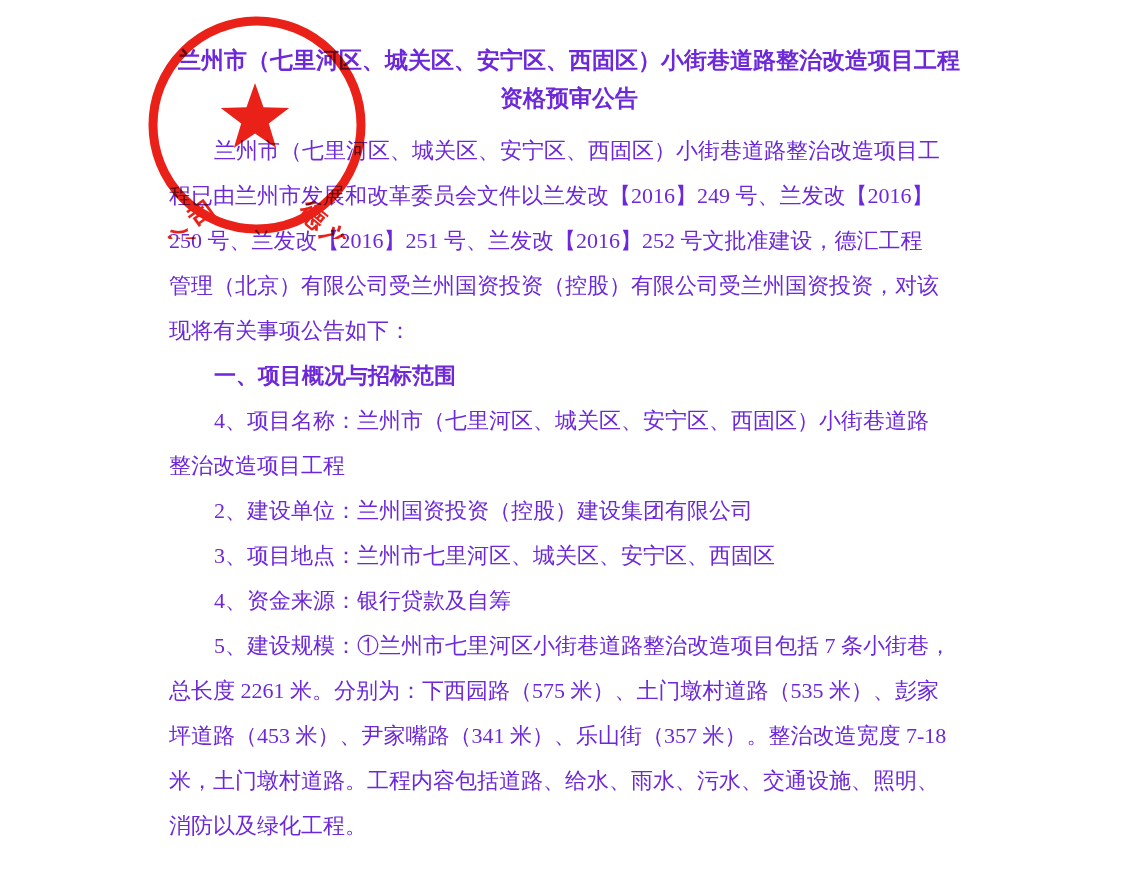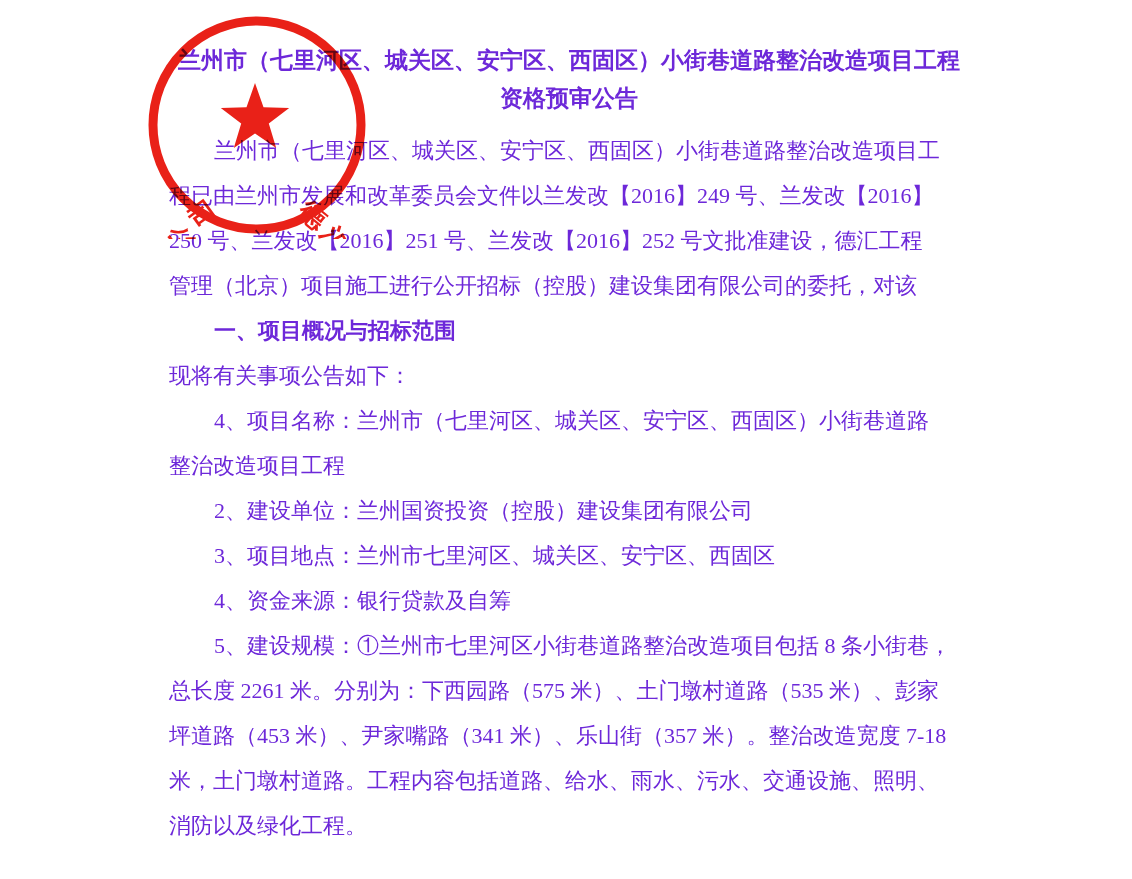--- a/index.html
+++ b/index.html
@@ -76,29 +76,29 @@
 <div class="page">
 
   <div class="doc">
     <div class="t-line">兰州市（七里河区、城关区、安宁区、西固区）小街巷道路整治改造项目工程</div>
     <div class="t-line">资格预审公告</div>
 
     <div class="body-block">
       <div class="line indent">兰州市（七里河区、城关区、安宁区、西固区）小街巷道路整治改造项目工</div>
       <div class="line">程已由兰州市发展和改革委员会文件以兰发改【2016】249 号、兰发改【2016】</div>
       <div class="line">250 号、兰发改【2016】251 号、兰发改【2016】252 号文批准建设，德汇工程</div>
-      <div class="line">管理（北京）项目施工进行公开招标（控股）建设集团有限公司的委托，对该</div>
+      <div class="line">管理（北京）有限公司受兰州国资投资（控股）有限公司受兰州国资投资，对该</div>
+      <div class="line">现将有关事项公告如下：</div>
       <div class="line indent bold">一、项目概况与招标范围</div>
-      <div class="line">现将有关事项公告如下：</div>
       <div class="line indent">4、项目名称：兰州市（七里河区、城关区、安宁区、西固区）小街巷道路</div>
       <div class="line">整治改造项目工程</div>
       <div class="line indent">2、建设单位：兰州国资投资（控股）建设集团有限公司</div>
       <div class="line indent">3、项目地点：兰州市七里河区、城关区、安宁区、西固区</div>
       <div class="line indent">4、资金来源：银行贷款及自筹</div>
-      <div class="line indent">5、建设规模：①兰州市七里河区小街巷道路整治改造项目包括 8 条小街巷，</div>
+      <div class="line indent">5、建设规模：①兰州市七里河区小街巷道路整治改造项目包括 7 条小街巷，</div>
       <div class="line">总长度 2261 米。分别为：下西园路（575 米）、土门墩村道路（535 米）、彭家</div>
       <div class="line">坪道路（453 米）、尹家嘴路（341 米）、乐山街（357 米）。整治改造宽度 7-18</div>
       <div class="line">米，土门墩村道路。工程内容包括道路、给水、雨水、污水、交通设施、照明、</div>
       <div class="line">消防以及绿化工程。</div>
     </div>
   </div>
 
   <svg class="stamp" viewBox="0 0 228 228" aria-hidden="true">
     <circle class="stamp-ring" cx="114" cy="114" r="104"></circle>
     <defs>

